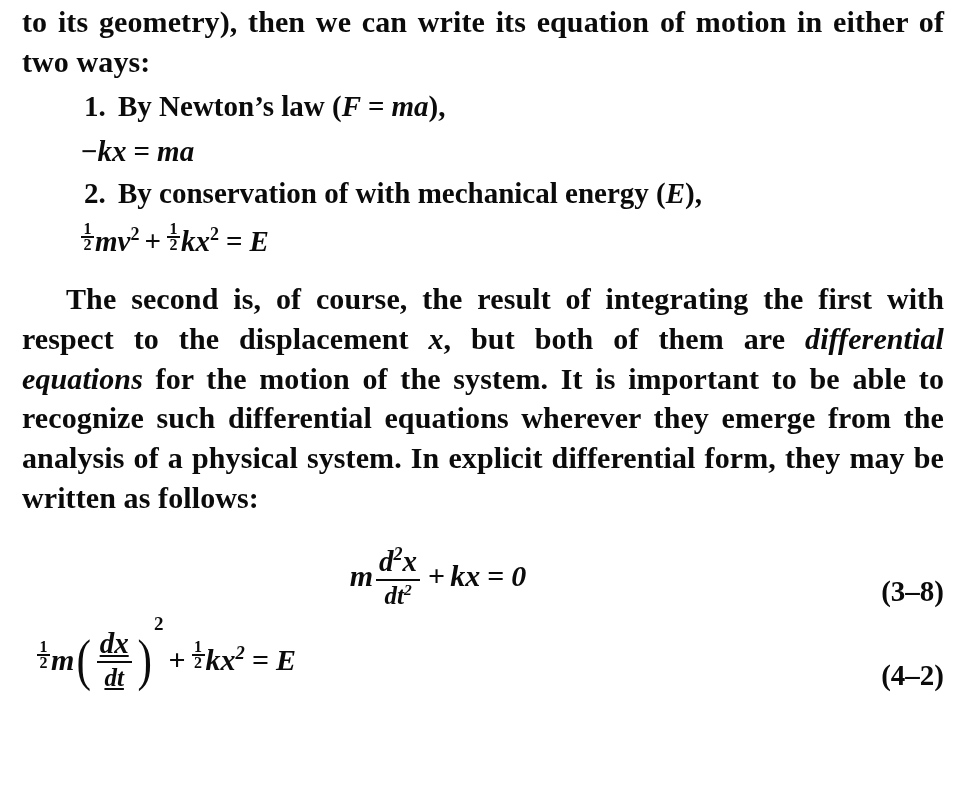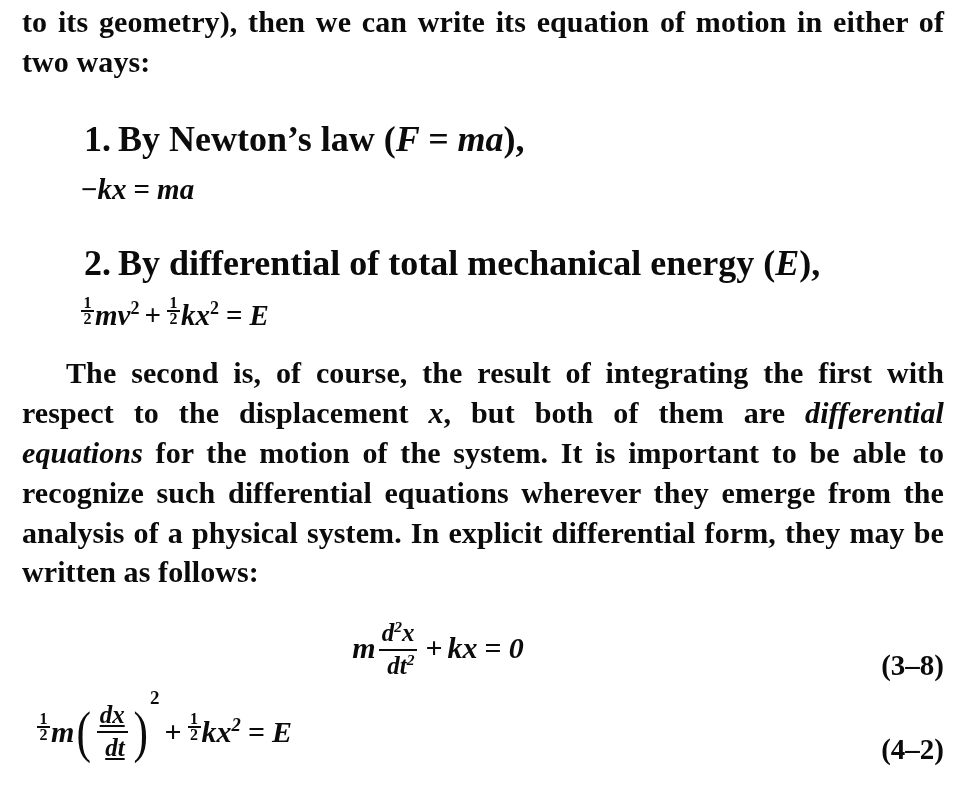--- a/index.html
+++ b/index.html
@@ -39,23 +39,23 @@
   }
   p.body-par.indent {
     text-indent: 44px;
   }
   .em {
     font-style: italic;
   }
 
   
   .numbered {
-    margin: 34px 0 0 0;
+    margin: 6px 0 0 0;
     padding-left: 62px;
-    font-size: 36px;
+    font-size: 29px;
     font-weight: 700;
     line-height: 1.3;
   }
   .numbered .num {
     display: inline-block;
     width: 34px;
   }
 
   
   .eq-left {
@@ -131,37 +131,36 @@
     vertical-align: middle;
     text-align: center;
     font-style: italic;
     font-weight: 700;
     margin: 0 3px;
     position: relative;
     top: -2px;
   }
   .frac .top {
     display: block;
-    font-size: 25px;
+    font-size: 29px;
     line-height: 1.05;
     padding: 0 3px;
     text-align: right;
   }
   .frac .rule {
     display: block;
     height: 2px;
     background: #0b0b0b;
     margin: 2px 0;
   }
   .frac .bot {
     display: block;
     font-size: 25px;
     line-height: 1.05;
     padding: 0 3px;
-    text-align: right;
   }
 
   
   .bigparen {
     display: inline-block;
     vertical-align: middle;
     position: relative;
     top: -2px;
   }
   .bigparen .par {
@@ -201,21 +200,21 @@
 
     <div class="numbered">
       <span class="num">1.</span><span>By Newton’s law (</span><span class="em">F = ma</span><span>),</span>
     </div>
 
     <div class="eq-left">
       <span>−kx</span><span class="eqsign">=</span><span>ma</span>
     </div>
 
     <div class="numbered">
-      <span class="num">2.</span><span>By differential of total mechanical energy (</span><span class="em">E</span><span>),</span>
+      <span class="num">2.</span><span>By conservation of with mechanical energy (</span><span class="em">E</span><span>),</span>
     </div>
 
     <div class="eq-left">
       <span class="half"><span class="n">1</span><span class="bar"></span><span class="d">2</span></span><span>mv</span><sup class="exp rm">2</sup><span class="op">+</span><span class="half"><span class="n">1</span><span class="bar"></span><span class="d">2</span></span><span>kx</span><sup class="exp rm">2</sup><span class="eqsign">=</span><span>E</span>
     </div>
 
     <p class="body-par indent" style="margin-top:20px;"><span>The second is, of course, the result of integrating the first with respect to the displacement </span><span class="em">x</span><span>, but both of them are </span><span class="em">differential equations</span><span> for the motion of the system.  It is important to be able to recognize such differential equations wherever they emerge from the analysis of a physical system.  In explicit differential form, they may be written as follows:</span></p>
 
     <div class="eq-row">
       <div class="eq-center">

